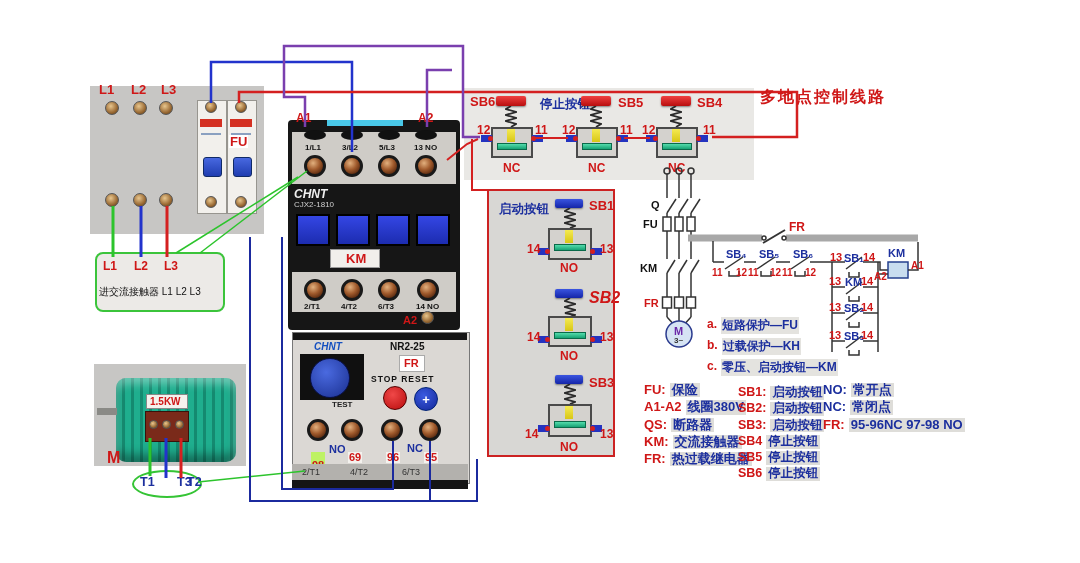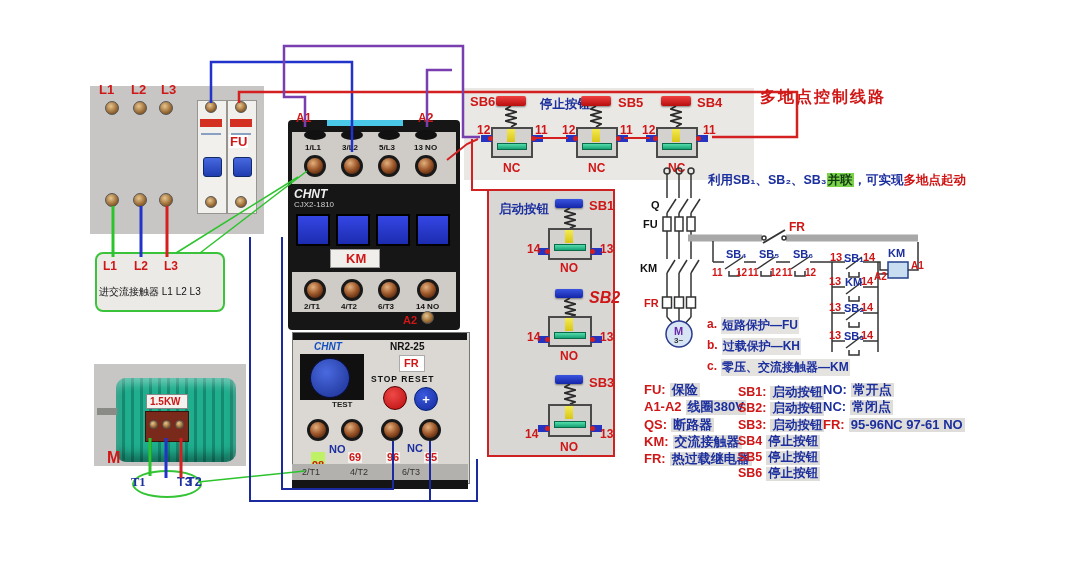--- a/index.html
+++ b/index.html
@@ -86,21 +86,21 @@
        background:repeating-linear-gradient(90deg,#1fae8e 0 6px,#148a70 6px 9px);box-shadow:inset 0 6px 8px rgba(255,255,255,.35), inset 0 -8px 10px rgba(0,0,0,.35);"></div>
   <div class="abs" style="left:97px;top:408px;width:20px;height:7px;background:#8a8a86;"></div>
   <div class="abs" style="left:145px;top:411px;width:42px;height:29px;background:#7a2a1a;border:1px solid #3a120a;"></div>
   <div class="screw" style="left:149px;top:420px;width:9px;height:9px;"></div>
   <div class="screw" style="left:162px;top:420px;width:9px;height:9px;"></div>
   <div class="screw" style="left:175px;top:420px;width:9px;height:9px;"></div>
   <div class="abs" style="left:146px;top:394px;width:40px;height:13px;background:#f4f2ee;border:1px solid #888;"></div>
   <div class="t red" style="left:150px;top:397px;font-size:10px;">1.5KW</div>
   <div class="t red" style="left:107px;top:450px;font-size:16px;">M</div>
   <div class="abs" style="left:132px;top:470px;width:66px;height:24px;border:2px solid #35c435;border-radius:50%;"></div>
-  <div class="t navy" style="left:131px;top:476px;font-size:12.5px;font-family:Liberation Serif, serif;">T1</div>
+  <div class="t navy" style="left:140px;top:476px;font-size:12.5px;">T1</div>
   <div class="t navy" style="left:159px;top:476px;font-size:12.5px;margin-left:28px;">T2</div>
   <div class="t navy" style="left:177px;top:476px;font-size:12.5px;">T3</div>
 
   <div class="abs" style="left:288px;top:120px;width:172px;height:210px;background:#161616;border-radius:4px;"></div>
   <div class="abs" style="left:327px;top:120px;width:76px;height:6px;background:#49c8e8;"></div>
   <div class="t red" style="left:296px;top:112px;font-size:12px;">A1</div>
   <div class="t red" style="left:418px;top:112px;font-size:12px;">A2</div>
   <div class="abs" style="left:292px;top:132px;width:164px;height:52px;background:#cfccc7;"></div>
   <div class="abs" style="left:304px;top:130px;width:22px;height:10px;background:#111;border-radius:50%;"></div>
   <div class="abs" style="left:341px;top:130px;width:22px;height:10px;background:#111;border-radius:50%;"></div>
@@ -347,23 +347,20 @@
         <line x1="863" y1="341" x2="878" y2="341"></line>
       <line x1="846" y1="348" x2="862" y2="336"></line>
         <path d="M849,350 L849,355 L859,355 L859,350"></path>
       <rect x="888" y="262" width="20" height="16" fill="#c8ddef" stroke="#24408e"></rect>
       <polyline points="908,270 918,270 918,242"></polyline>
       <line x1="878" y1="274" x2="888" y2="274"></line>
     </g>
   </svg>
 
   <div class="t red" style="left:760px;top:89px;font-size:16px;letter-spacing:2px;">多地点控制线路</div>
-  <div class="note" style="left:708px;top:172px;">
-    <span>利用SB₁、SB₂、SB₃</span><span class="hl">并联</span><span>，可实现</span><span class="em">多地点起动</span>
-  </div>
   <div class="t blk" style="left:651px;top:200px;font-size:11px;">Q</div>
   <div class="t blk" style="left:643px;top:219px;font-size:11px;">FU</div>
   <div class="t blk" style="left:640px;top:263px;font-size:11px;">KM</div>
   <div class="t red" style="left:644px;top:298px;font-size:11px;">FR</div>
   <div class="t" style="left:674px;top:326px;font-size:11px;color:#6a28a8;">M</div>
   <div class="t gry" style="left:674px;top:337px;font-size:8px;">3~</div>
   <div class="t red" style="left:789px;top:221px;font-size:12px;">FR</div>
 
   <div class="t navy" style="left:726px;top:249px;font-size:11px;">SB₄</div>
   <div class="t red" style="left:712px;top:268px;font-size:10px;">11</div>
@@ -396,21 +393,21 @@
     <div class="prow">
       <span class="k">a.</span>
       <span class="v">短路保护—FU</span>
     </div>
     <div class="prow">
       <span class="k">b.</span>
       <span class="v">过载保护—KH</span>
     </div>
     <div class="prow">
       <span class="k">c.</span>
-      <span class="v">零压、交流接触器—KM</span>
+      <span class="v">零压、启动按钮—KM</span>
     </div>
   </div>
 
   <div class="abs" style="left:644px;top:383px;">
     <div class="lrow">
         <span class="k">FU:</span>
         <span class="v">保险</span>
       </div>
     <div class="lrow">
         <span class="k">A1-A2</span>
@@ -459,18 +456,18 @@
     <div class="lrow">
         <span class="k" style="color:#1c2f9e">NO:</span>
         <span class="v">常开点</span>
       </div>
     <div class="lrow">
         <span class="k" style="color:#1c2f9e">NC:</span>
         <span class="v">常闭点</span>
       </div>
     <div class="lrow">
         <span class="k">FR:</span>
-        <span class="v">95-96NC  97-61 NO</span>
+        <span class="v">95-96NC  97-98 NO</span>
       </div>
   </div>
 
 
 </div>
 
 </body></html>

